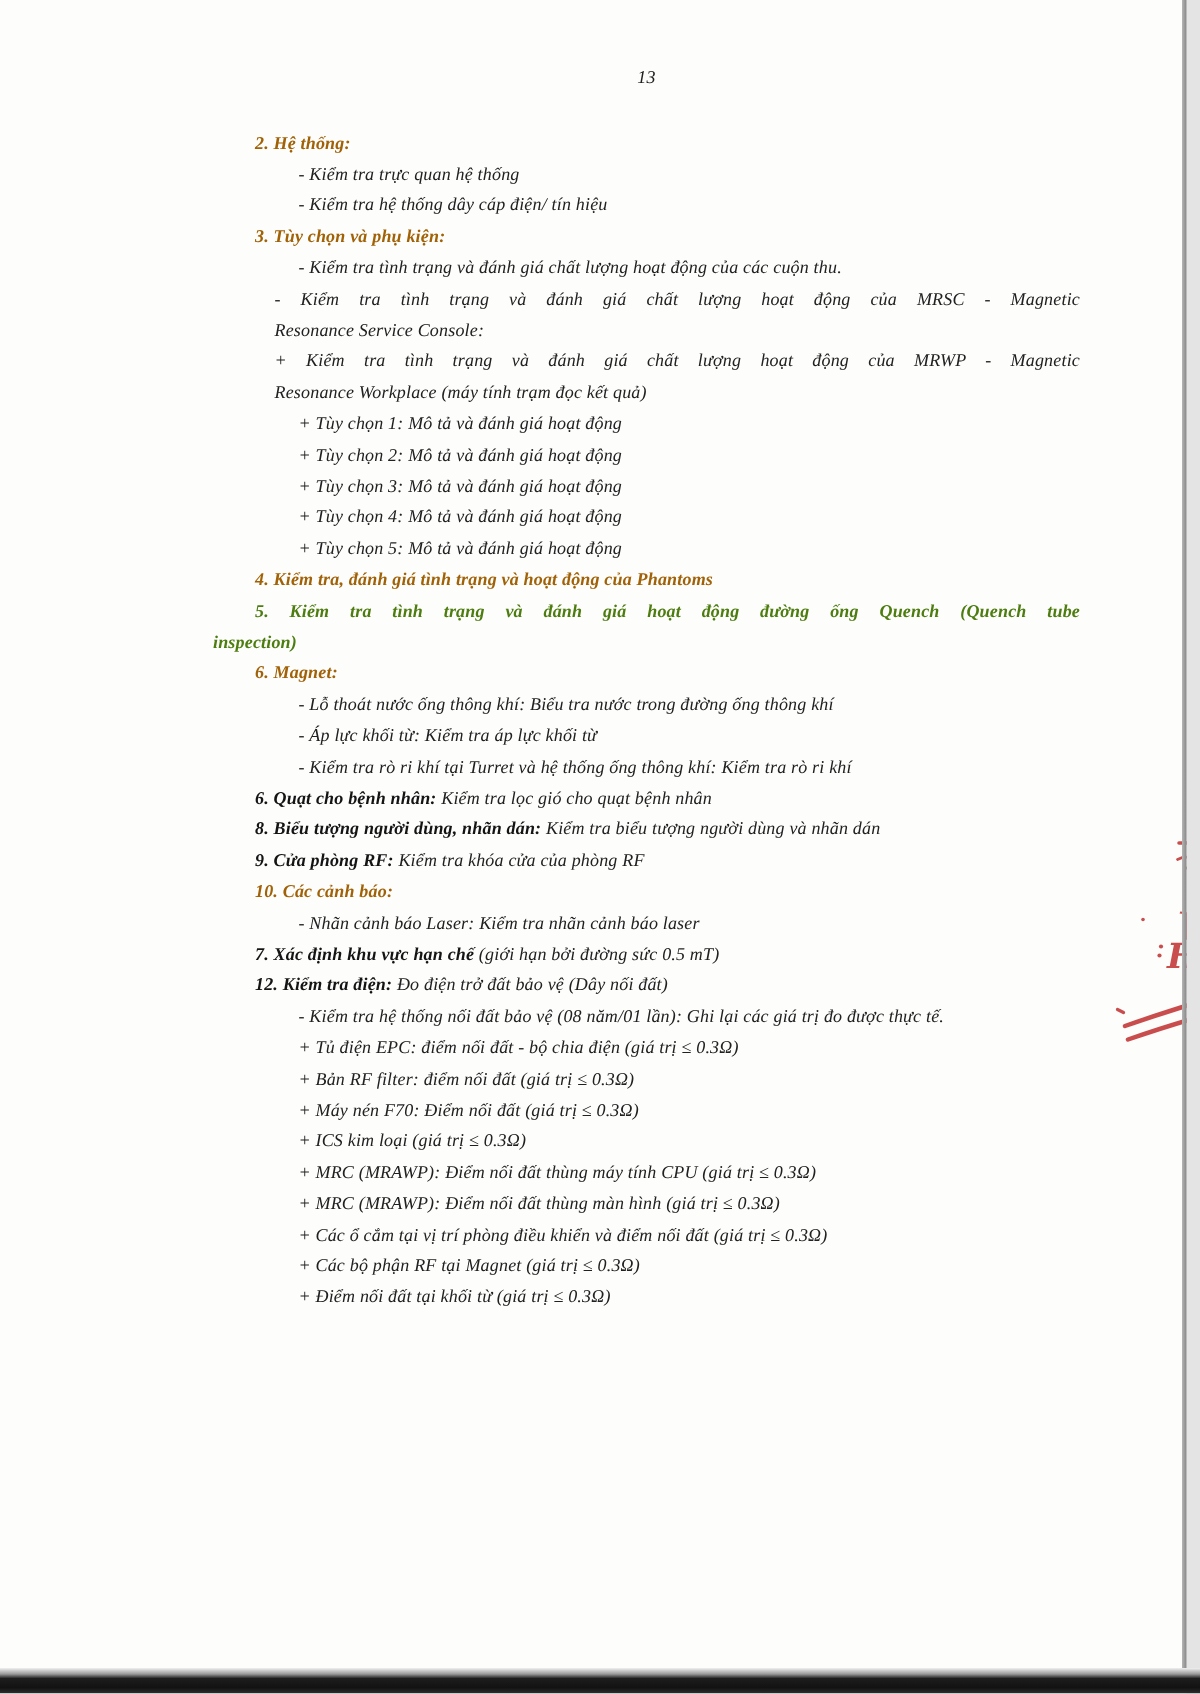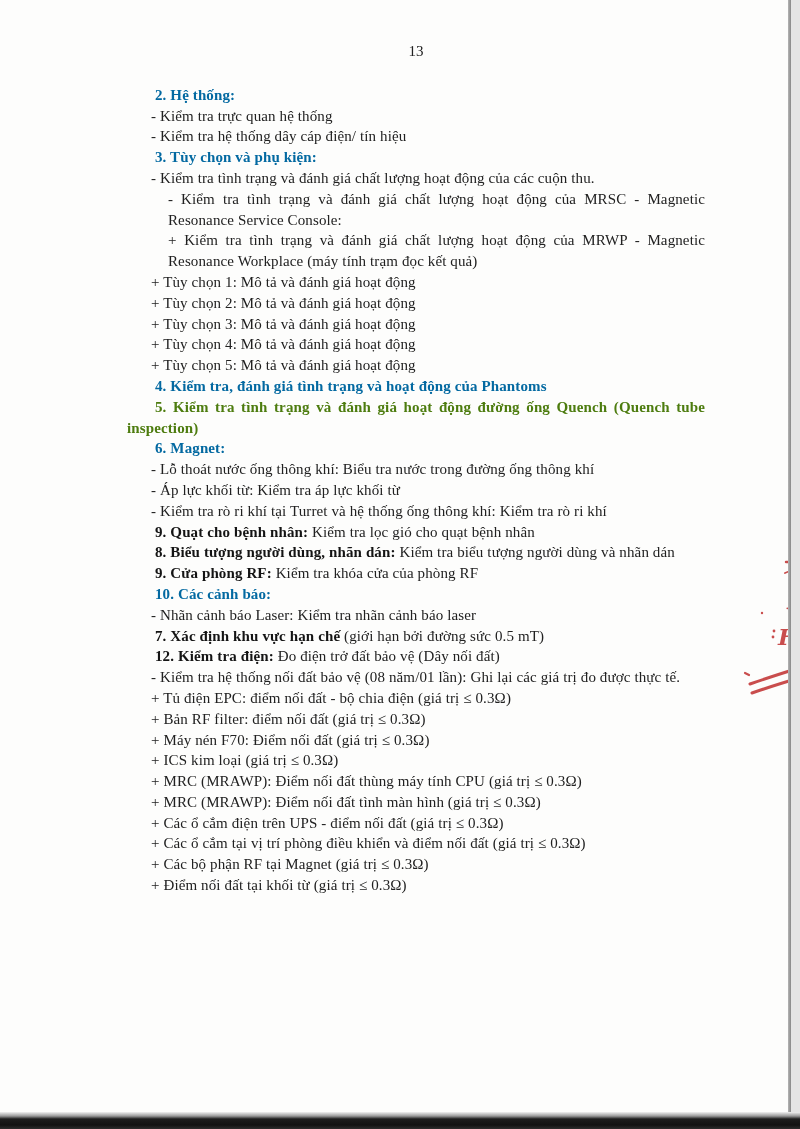--- a/index.html
+++ b/index.html
@@ -10,28 +10,28 @@
   }
   .page{position:absolute;inset:0;background:#fdfdfc;}
   
   .edge-shade{position:absolute;top:0;bottom:0;left:791px;width:9px;background:#e4e4e4;}
   .edge-line{position:absolute;top:0;bottom:10px;left:788px;width:3px;background:linear-gradient(to right,#b5b5b5,#878787);}
   
   .bottom-band{position:absolute;left:0;bottom:0;width:800px;height:17px;
     background:linear-gradient(to bottom,#f0f0f0 0px,#9a9a9a 4px,#1d1d1d 7px,#121212 13px,#2e2e2e 17px);}
   
   .doc{
-    position:absolute;left:127px;top:0;width:578px;
-    color:#212121;font-size:15px;line-height:20.8px;letter-spacing:0.12px;
+    position:absolute;left:142px;top:0;width:578px;
+    color:#212121;font-size:12px;line-height:20.8px;letter-spacing:0.12px;font-style:italic;
   }
   .pagenum{margin-top:41px;text-align:center;}
   .gap{height:23px;}
   .ln{min-height:20.8px;}
-  .h{font-weight:bold;color:#0369a1;padding-left:28px;white-space:nowrap;}
-  .sub{margin-left:24px;white-space:nowrap;}
+  .h{font-weight:bold;color:#a16207;padding-left:28px;white-space:nowrap;}
+  .sub{margin-left:57px;white-space:nowrap;}
   .par{margin-left:41px;}
   .j{text-align:justify;text-align-last:justify;}
   .h5{font-weight:bold;color:#4d7c0f;}
   .h5 .ind{padding-left:28px;}
   .hm{padding-left:28px;white-space:nowrap;}
   .hm .b{font-weight:bold;color:#141414;}
   
   .marks{position:absolute;left:740px;top:552px;width:60px;height:150px;}
   .marks text{fill:#c43b3b;font-family:"DejaVu Serif",serif;font-style:italic;font-weight:bold;}
   .marks path,.marks line{stroke:#c43b3b;fill:none;stroke-linecap:round;}
@@ -74,40 +74,39 @@
       <div class="ln">inspection)</div>
     </div>
 
     <div class="ln h">6. Magnet:</div>
     <div class="ln sub">- Lỗ thoát nước ống thông khí: Biểu tra nước trong đường ống thông khí</div>
     <div class="ln sub">- Áp lực khối từ: Kiểm tra áp lực khối từ</div>
 
 
     <div class="ln sub">- Kiểm tra rò ri khí tại Turret và hệ thống ống thông khí: Kiểm tra rò ri khí</div>
 
-    <div class="ln hm"><span class="b">9. Quạt cho bệnh nhân:</span><span> Kiểm tra lọc gió cho quạt bệnh nhân</span></div>
+    <div class="ln hm"><span class="b">6. Quạt cho bệnh nhân:</span><span> Kiểm tra lọc gió cho quạt bệnh nhân</span></div>
     <div class="ln hm"><span class="b">8. Biểu tượng người dùng, nhãn dán:</span><span> Kiểm tra biểu tượng người dùng và nhãn dán</span></div>
     <div class="ln hm"><span class="b">9. Cửa phòng RF:</span><span> Kiểm tra khóa cửa của phòng RF</span></div>
 
     <div class="ln h">10. Các cảnh báo:</div>
     <div class="ln sub">- Nhãn cảnh báo Laser: Kiểm tra nhãn cảnh báo laser</div>
 
 
 
     <div class="ln hm"><span class="b">7. Xác định khu vực hạn chế</span><span> (giới hạn bởi đường sức 0.5 mT)</span></div>
     <div class="ln hm"><span class="b">12. Kiểm tra điện:</span><span> Đo điện trở đất bảo vệ (Dây nối đất)</span></div>
 
     <div class="ln sub">- Kiểm tra hệ thống nối đất bảo vệ (08 năm/01 lần): Ghi lại các giá trị đo được thực tế.</div>
     <div class="ln sub">+ Tủ điện EPC: điểm nối đất - bộ chia điện (giá trị ≤ 0.3Ω)</div>
     <div class="ln sub">+ Bản RF filter: điểm nối đất (giá trị ≤ 0.3Ω)</div>
     <div class="ln sub">+ Máy nén F70: Điểm nối đất (giá trị ≤ 0.3Ω)</div>
     <div class="ln sub">+ ICS kim loại (giá trị ≤ 0.3Ω)</div>
     <div class="ln sub">+ MRC (MRAWP): Điểm nối đất thùng máy tính CPU (giá trị ≤ 0.3Ω)</div>
-    <div class="ln sub">+ MRC (MRAWP): Điểm nối đất tình màn hình (giá trị ≤ 0.3Ω)</div>
-    <div class="ln sub">+ Các ổ cắm điện trên UPS - điểm nối đất (giá trị ≤ 0.3Ω)</div>
+    <div class="ln sub">+ MRC (MRAWP): Điểm nối đất thùng màn hình (giá trị ≤ 0.3Ω)</div>
     <div class="ln sub">+ Các ổ cắm tại vị trí phòng điều khiển và điểm nối đất (giá trị ≤ 0.3Ω)</div>
     <div class="ln sub">+ Các bộ phận RF tại Magnet (giá trị ≤ 0.3Ω)</div>
     <div class="ln sub">+ Điểm nối đất tại khối từ (giá trị ≤ 0.3Ω)</div>
   </div>
 
   <svg class="marks" viewBox="0 0 60 150">
     <g opacity="0.9">
       <path d="M46,10 h13" stroke-width="2.4"></path>
       <path d="M45,21 q5,-2.5 9,-1 M50,27 q4,-1.5 9,-0.5" stroke-width="1.8"></path>
       <circle cx="22" cy="61" r="1.2"></circle>

